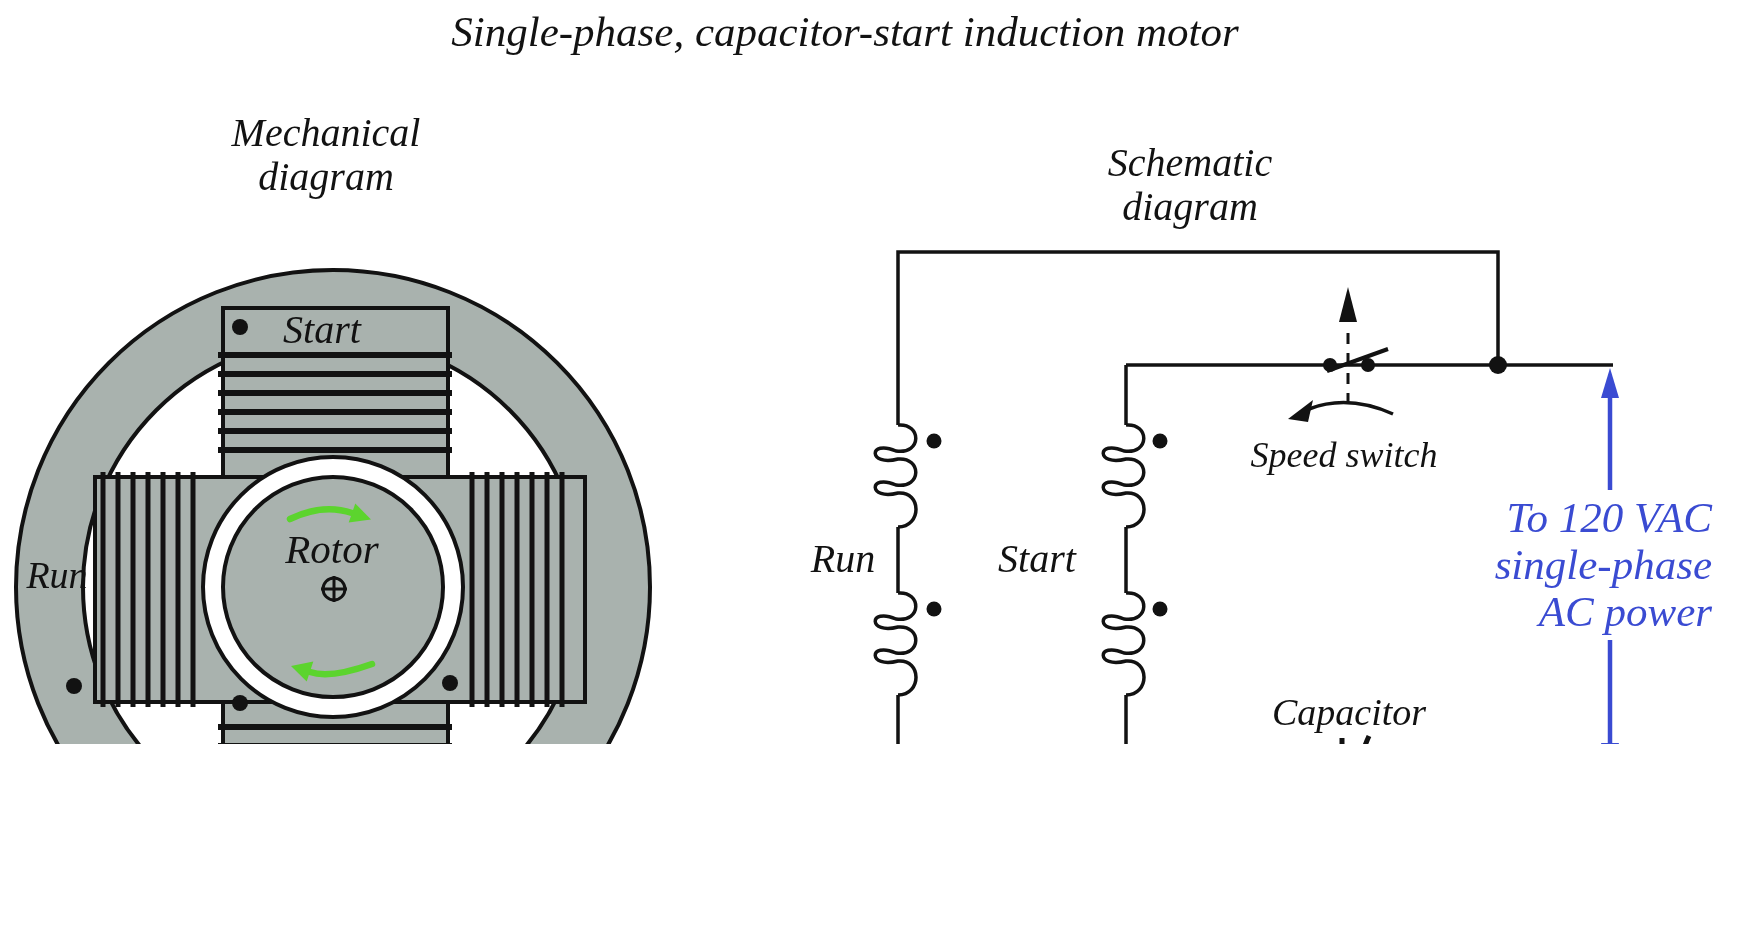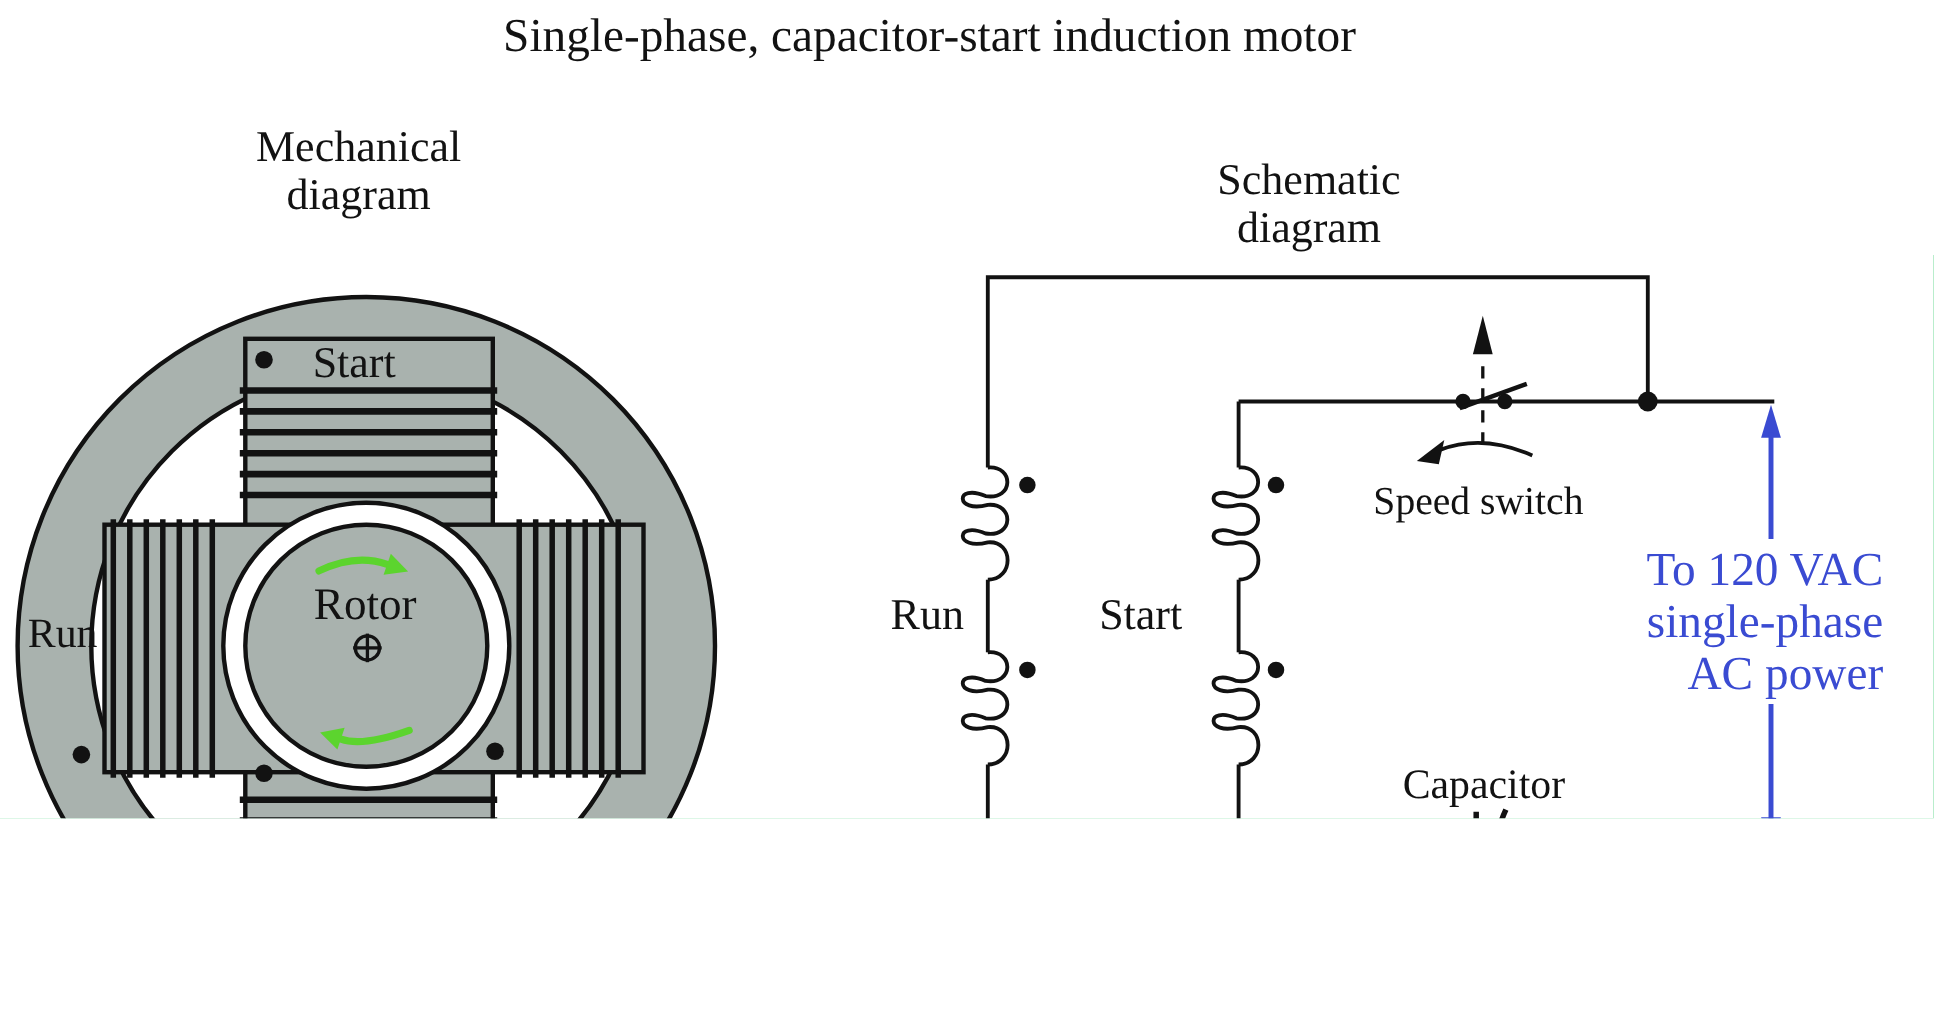--- a/index.html
+++ b/index.html
@@ -2,21 +2,21 @@
 <html style="--line-black: #121212; --stator-gray: #a9b2ae; --rotation-green: #5cd42e; --power-blue: #3a4bd2;"><head>
 <meta charset="utf-8">
 <style>
   :root{
     --line-black:#121212;
     --stator-gray:#a9b2ae;
     --rotation-green:#5cd42e;
     --power-blue:#3a4bd2;
   }
   html,body{margin:0;padding:0;background:#ffffff;}
-  .stage{width:1758px;height:744px;position:relative;background:#22c55e;overflow:hidden;}
+  .stage{width:1758px;height:744px;position:relative;background:#e5e5e5;overflow:hidden;font-style:italic;}
   svg{display:block;}
   .txt{font-family:"Liberation Serif","DejaVu Serif",serif;fill:var(--line-black);}
   .txt-c{text-anchor:middle;}
   .txt-e{text-anchor:end;}
   .blue-txt{fill:var(--power-blue);}
   .wire{stroke:var(--line-black);stroke-width:3.5;fill:none;}
   .ink{fill:var(--line-black);}
   .gray-shape{fill:var(--stator-gray);stroke:var(--line-black);stroke-width:4;}
   .white-shape{fill:#ffffff;stroke:var(--line-black);stroke-width:4;}
   .bar-h{stroke:var(--line-black);stroke-width:6;}

